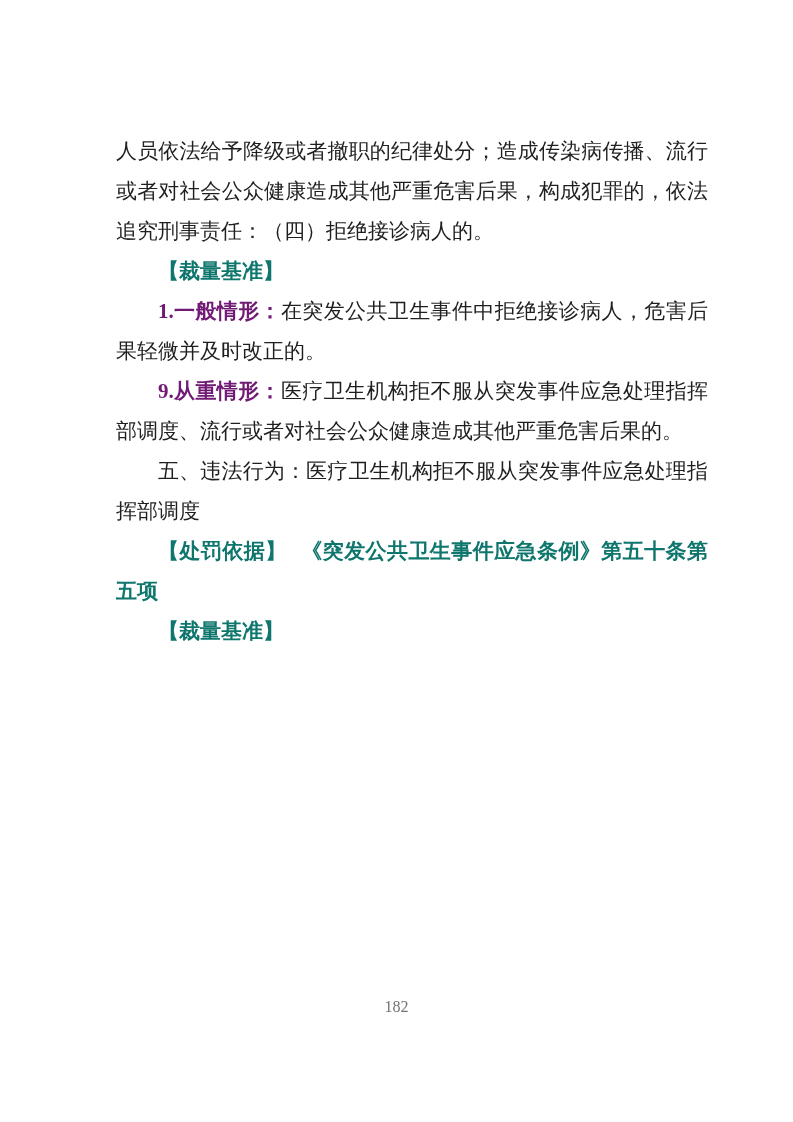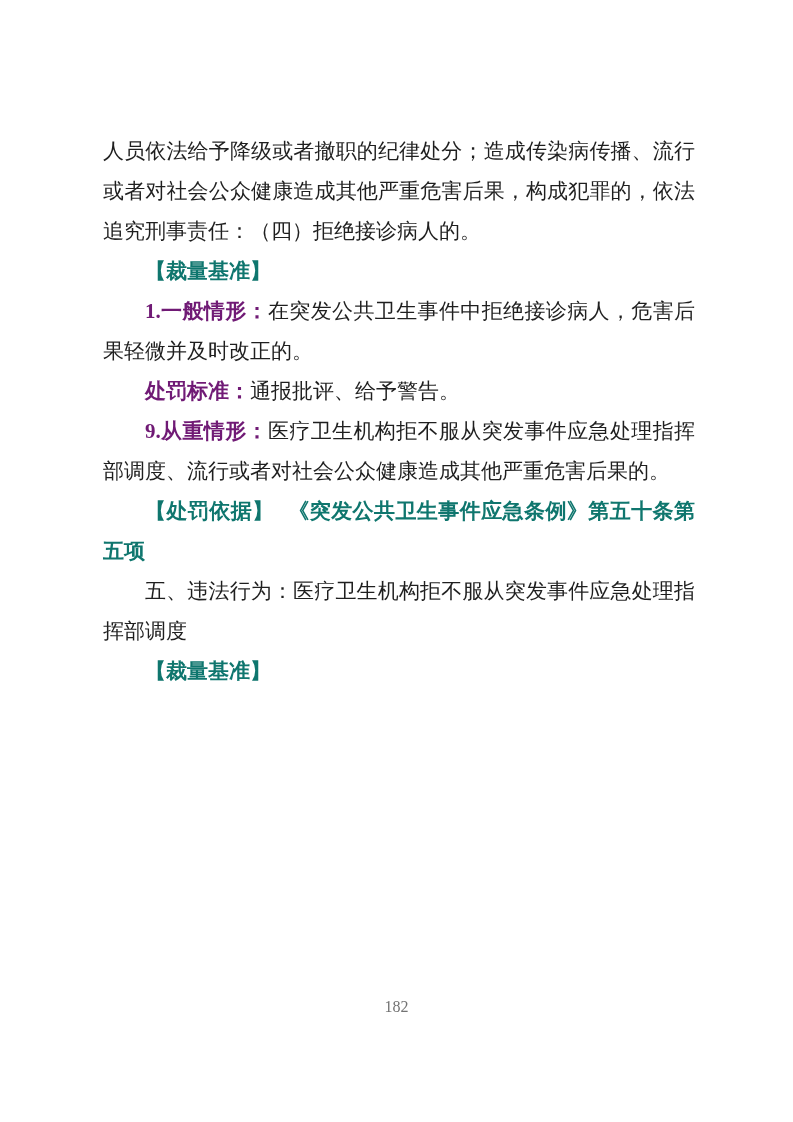--- a/index.html
+++ b/index.html
@@ -10,21 +10,21 @@
   .page {
     position: relative;
     width: 793px;
     height: 1122px;
     background: #ffffff;
     overflow: hidden;
     font-family: "Liberation Serif", "DejaVu Serif", serif;
   }
   .content {
     position: absolute;
-    left: 103px;
+    left: 116px;
     top: 131px;
     width: 592px;
     font-size: 21px;
     line-height: 40px;
     color: #1f1f1f;
     text-align: justify;
   }
   .para {
     margin: 0;
     padding: 0;
@@ -68,35 +68,32 @@
     </p>
 
     <p class="para">
       <span class="bold-all">【裁量基准】</span>
     </p>
 
     <p class="para">
       <span class="lead">1.一般情形：</span><span>在突发公共卫生事件中拒绝接诊病人，危害后果轻微并及时改正的。</span>
     </p>
 
-    <p class="para">
-      <span class="lead">处罚标准：</span><span>通报批评、给予警告。</span>
-    </p>
 
     <p class="para">
       <span class="lead">9.从重情形：</span><span>医疗卫生机构拒不服从突发事件应急处理指挥部调度、流行或者对社会公众健康造成其他严重危害后果的。</span>
     </p>
 
 
     <p class="para">
-      <span class="bold-all">【处罚依据】</span><span class="bold-all cite-gap">《突发公共卫生事件应急条例》第五十条第五项</span>
+      <span>五、违法行为：医疗卫生机构拒不服从突发事件应急处理指挥部调度</span>
     </p>
 
     <p class="para">
-      <span>五、违法行为：医疗卫生机构拒不服从突发事件应急处理指挥部调度</span>
+      <span class="bold-all">【处罚依据】</span><span class="bold-all cite-gap">《突发公共卫生事件应急条例》第五十条第五项</span>
     </p>
 
 
     <p class="para">
       <span class="bold-all">【裁量基准】</span>
     </p>
 
   </div>
 
   <div class="footer">

